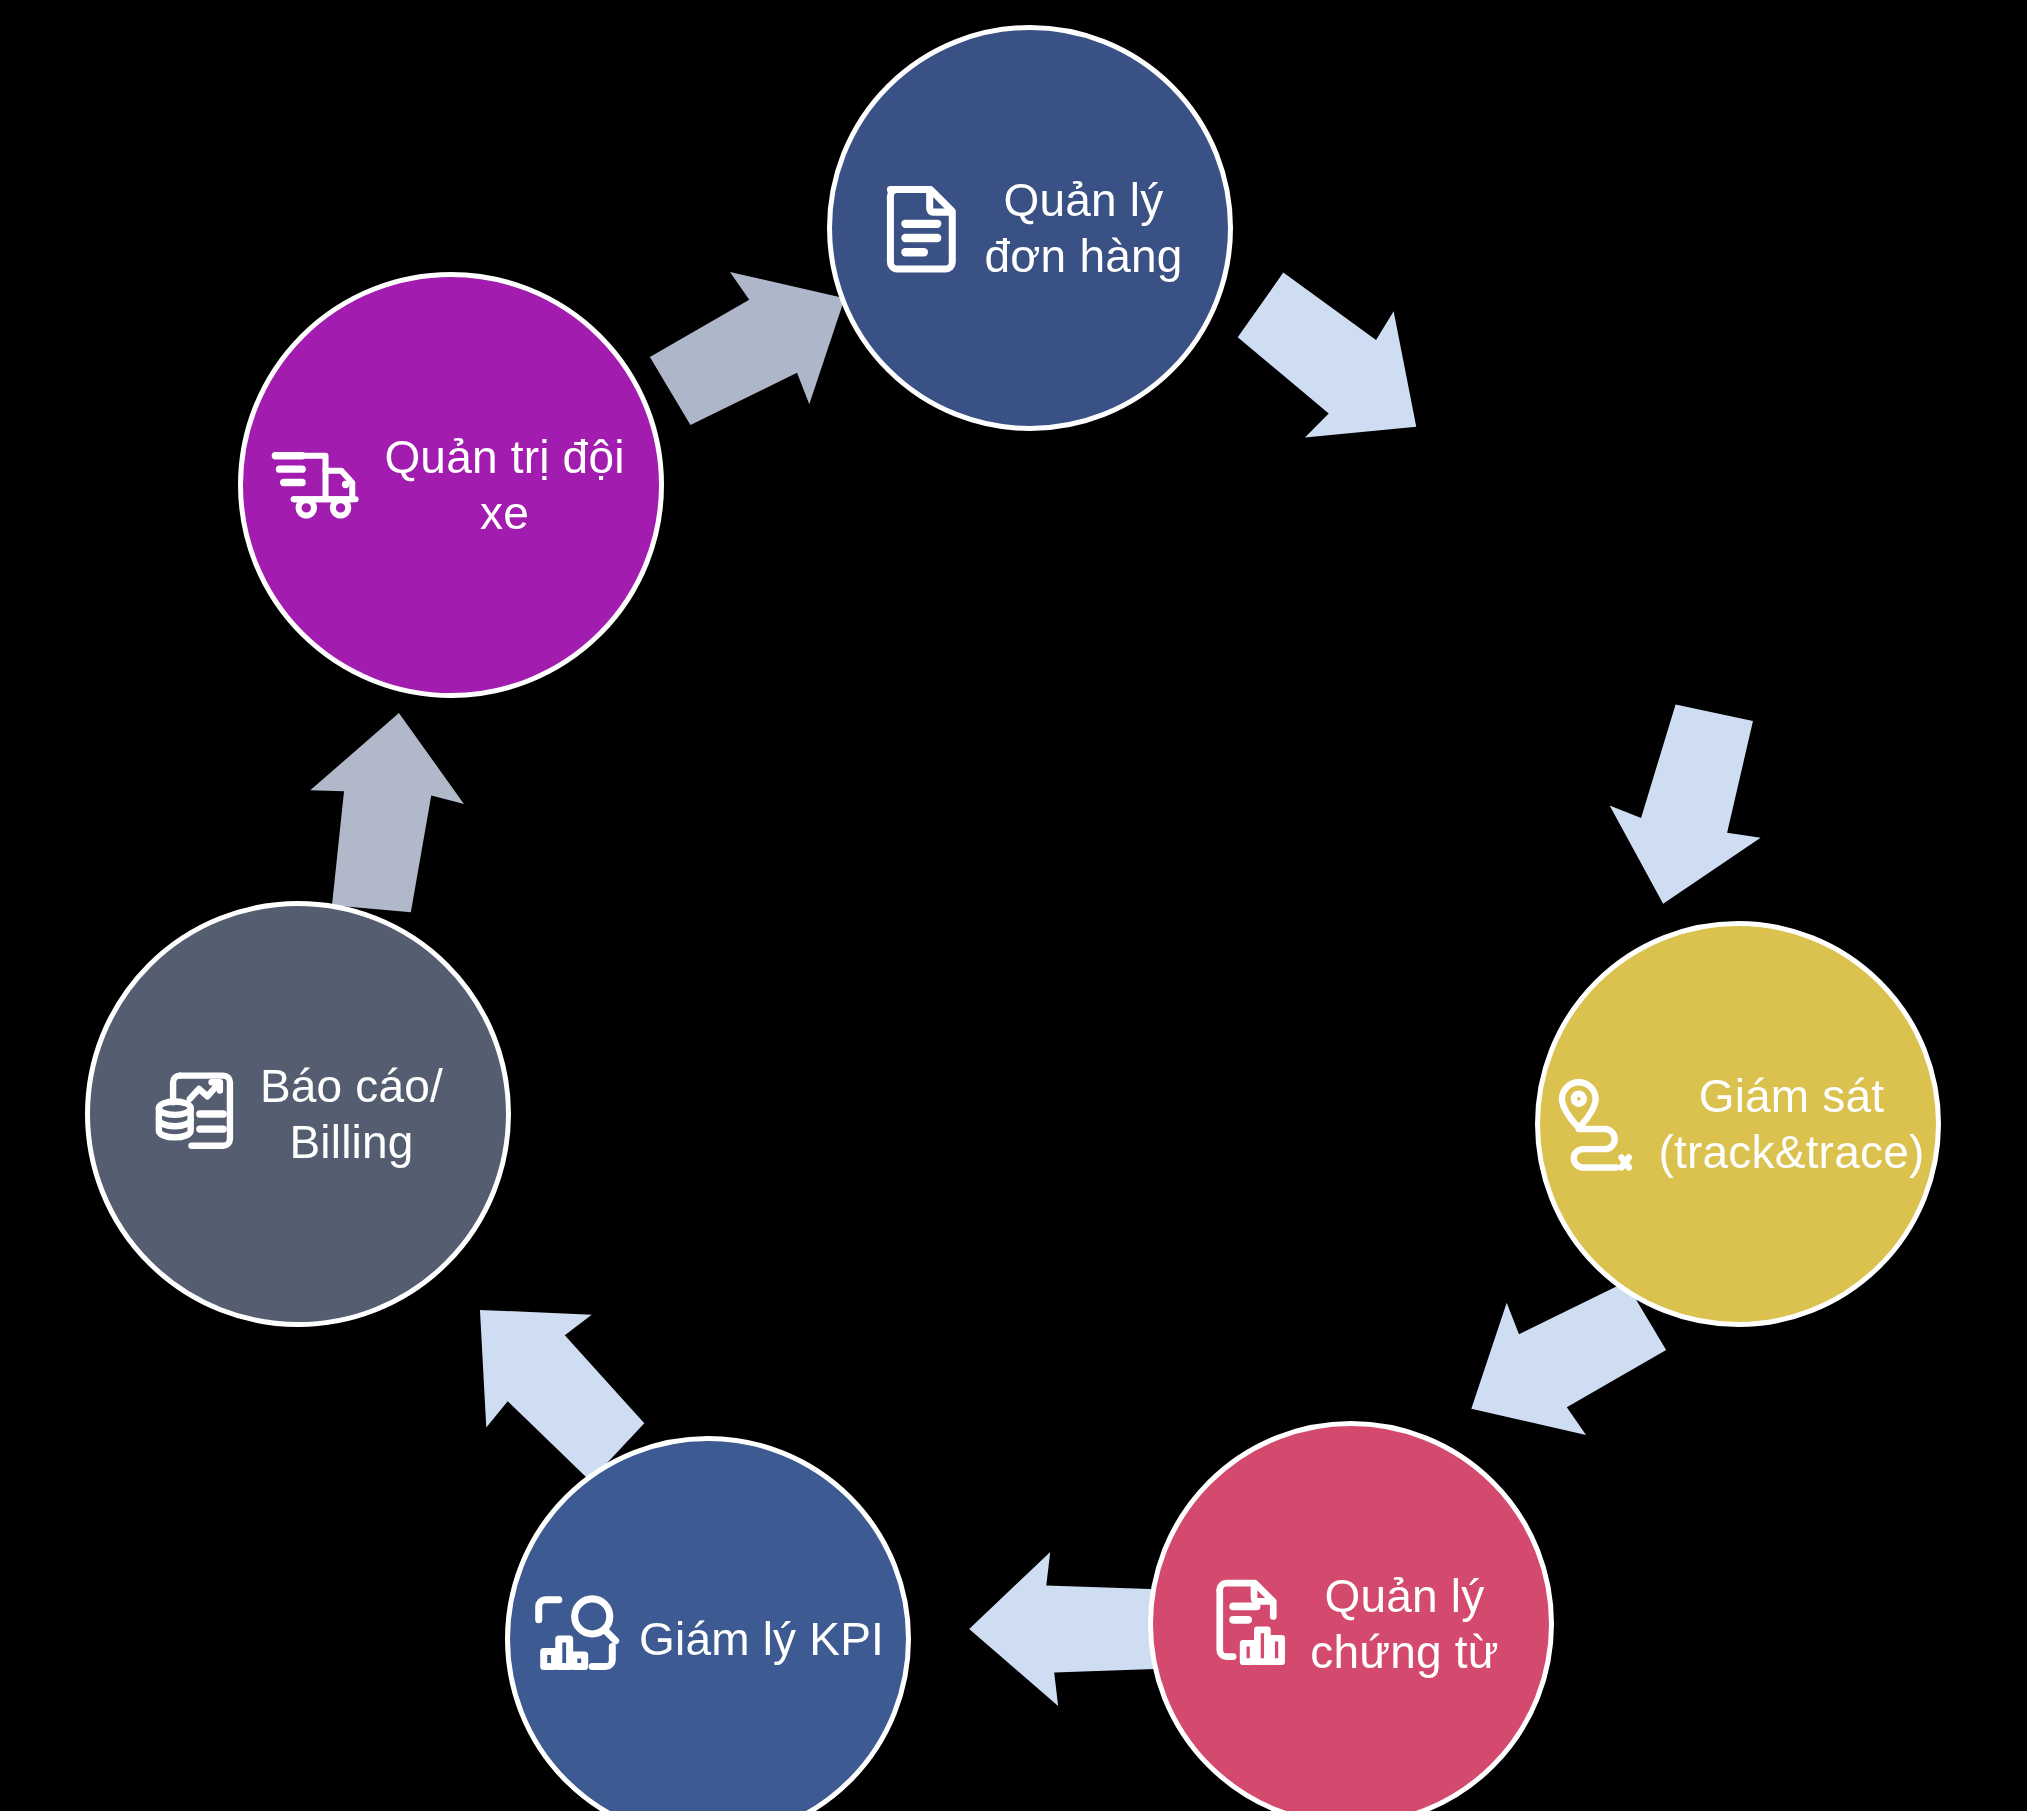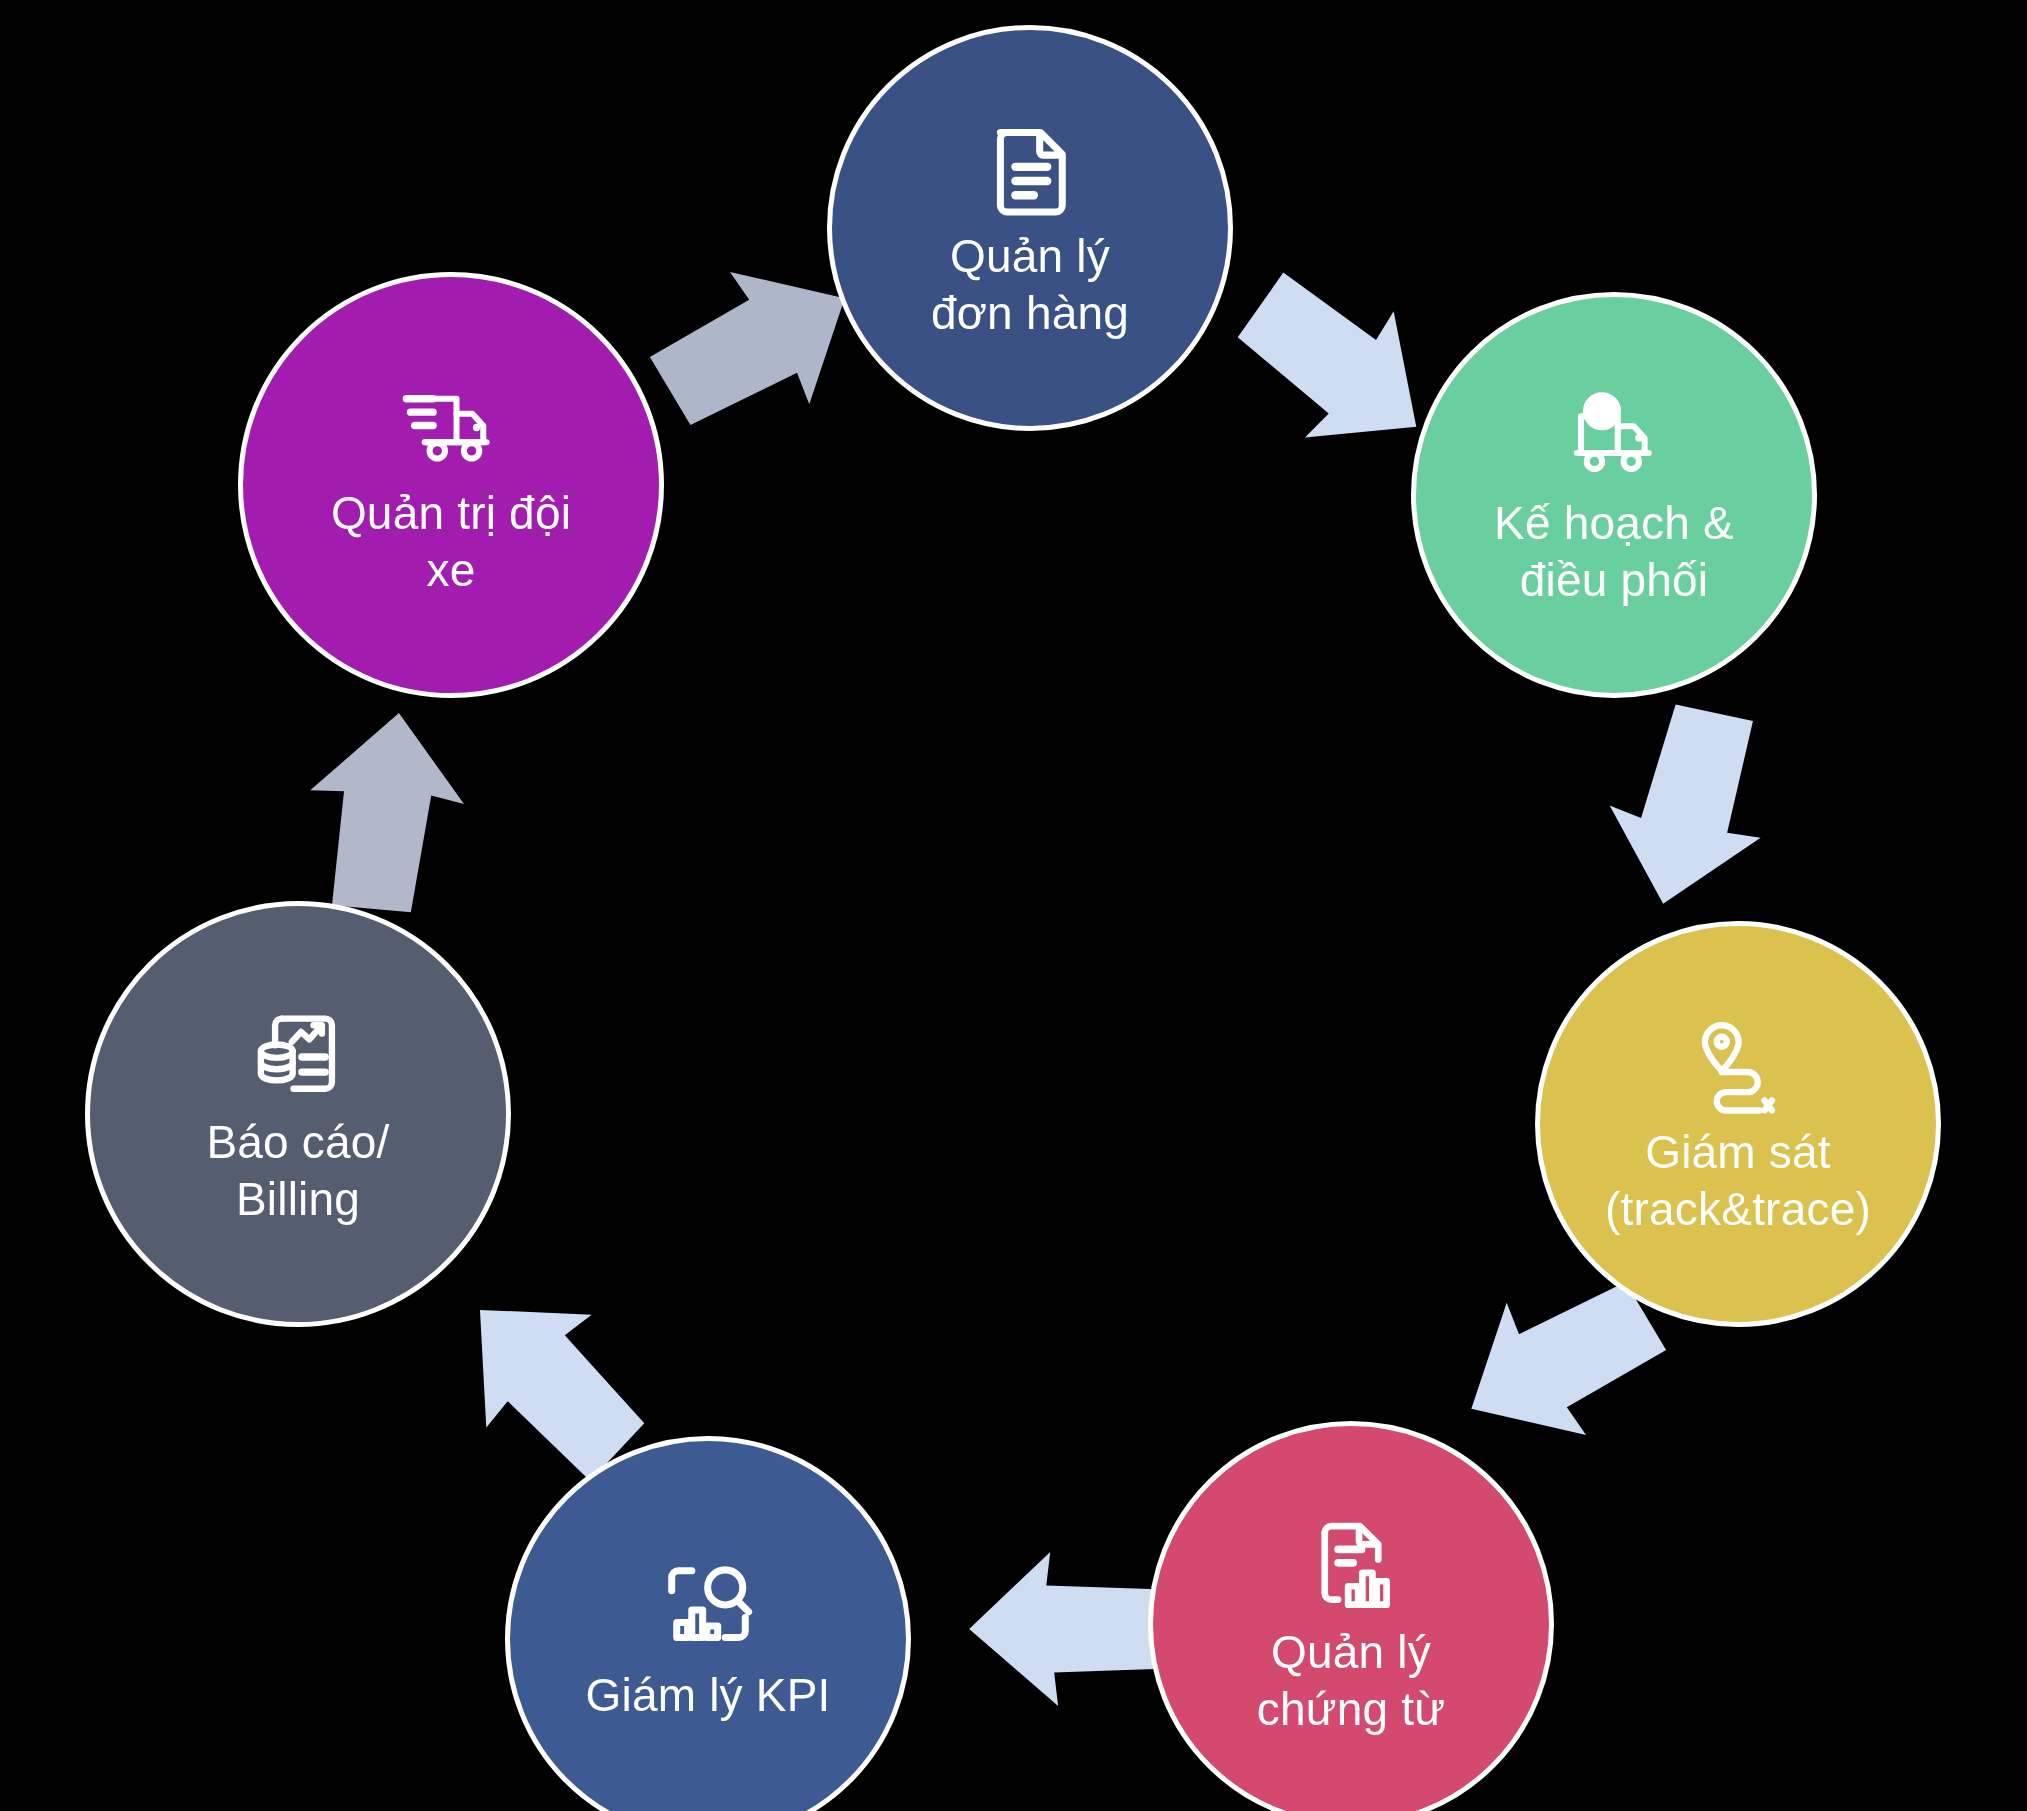--- a/index.html
+++ b/index.html
@@ -2,21 +2,21 @@
 <html><head>
 <meta charset="utf-8">
 <style>
   html,body{margin:0;padding:0;background:#000;}
   body{width:2028px;height:1812px;position:relative;overflow:hidden;
        font-family:"Liberation Sans","DejaVu Sans",sans-serif;}
   #stage{position:absolute;inset:0;width:2028px;height:1812px;background:#000;}
 
   .node{position:absolute;border-radius:50%;
         border:5px solid #ffffff;
-        display:flex;flex-direction:column;align-items:center;justify-content:center;
+        display:flex;flex-direction:row;align-items:center;justify-content:center;
         box-sizing:border-box;}
   .node .ico{width:107px;height:107px;display:block;margin-bottom:6px;}
   .node .ico svg{width:107px;height:107px;display:block;}
   .node .lbl{color:#fff;text-align:center;line-height:1.22;
              font-size:46px;font-weight:400;letter-spacing:0.2px;
              padding:0 10px;white-space:pre-line;}
 
   .arrow{position:absolute;}
   .arrow svg{display:block;overflow:visible;}
 </style>
@@ -64,37 +64,20 @@
         <svg viewBox="0 0 64 64" fill="none" stroke="#fff" stroke-width="4.2" stroke-linecap="round" stroke-linejoin="round">
       <path d="M14 10.5h24L51 23.5v30.5a4 4 0 0 1-4 4H18a4 4 0 0 1-4-4V14.5a4 4 0 0 1 4-4z"></path>
       <path d="M37.5 10.8v11.2a2 2 0 0 0 2 2H50.6"></path>
       <path d="M23 31h19" stroke-width="5"></path>
           <path d="M23 39.5h19" stroke-width="5"></path>
       <path d="M23 48h11" stroke-width="5"></path>
         </svg>
       </span>
       <div class="lbl" style="color: rgb(255, 255, 255);">Quản lý
 đơn hàng</div>
-    </div>
-    <div class="node" style="left: 1411px; top: 292px; width: 406px; height: 406px; background: rgb(106, 207, 158); border-color: rgb(255, 255, 255);">
-      <span class="ico">
-        <svg viewBox="0 0 64 64" fill="none" stroke="#fff" stroke-width="3.6" stroke-linecap="round" stroke-linejoin="round">
-      <path d="M12 20.5h22v22H12z"></path>
-      <path d="M34 26.5h9.5l6.5 7v9H34z"></path>
-      <path d="M9.5 42.5h43"></path>
-      <circle cx="20" cy="47.5" r="4.6"></circle>
-          <circle cx="42" cy="47.5" r="4.6"></circle>
-      <circle cx="24.5" cy="17.5" r="9.6" fill="#fff" stroke="none"></circle>
-      <circle cx="24.5" cy="17.5" r="9.6"></circle>
-      <path d="M24.5 12.4v5.4l3.9 2.4"></path>
-      <circle cx="46.5" cy="33.5" r="2.2" fill="#fff" stroke="none"></circle>
-        </svg>
-      </span>
-      <div class="lbl" style="color: rgb(255, 255, 255);">Kế hoạch &amp;
-điều phối</div>
     </div>
     <div class="node" style="left: 1535px; top: 921px; width: 406px; height: 406px; background: rgb(219, 193, 78); border-color: rgb(255, 255, 255);">
       <span class="ico">
         <svg viewBox="0 0 64 64" fill="none" stroke="#fff" stroke-width="3.8" stroke-linecap="round" stroke-linejoin="round">
       <path d="M22 8.5c5.6 0 10.1 4.5 10.1 10.1 0 7.1-10.1 17.2-10.1 17.2S11.9 25.7 11.9 18.6
                C11.9 13 16.4 8.5 22 8.5z"></path>
       <circle cx="22" cy="18.4" r="3"></circle>
       <path d="M22 36.5h15.5a6 6 0 0 1 0 12H24.5a5.5 5.5 0 0 0 0 11h20"></path>
       <path d="M47.5 53.5l4.5 6M52 53.5l-4.5 6"></path>
         </svg>

